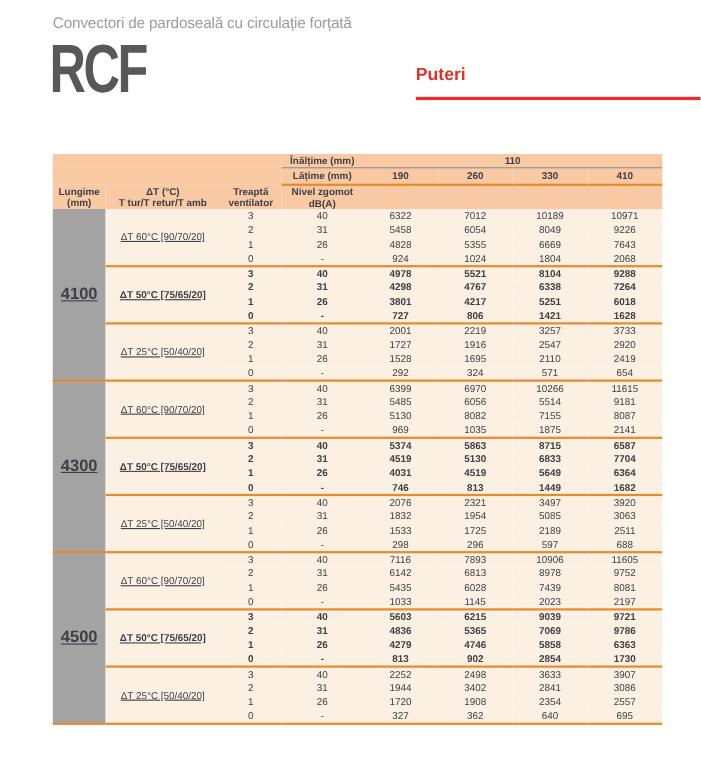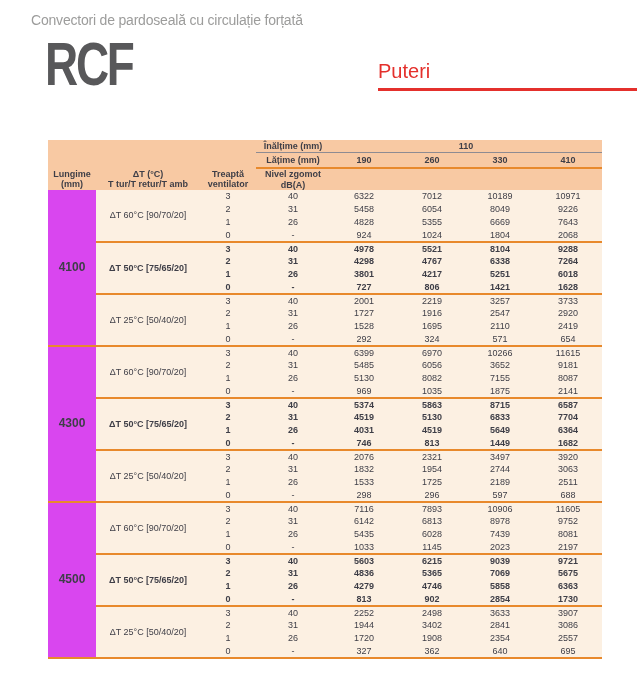--- a/index.html
+++ b/index.html
@@ -13,32 +13,32 @@
     --code-gray:#58585a;
   }
   html,body{margin:0;padding:0;}
   body{
     width:637px;height:700px;overflow:hidden;position:relative;
     background:#ffffff;
     font-family:"Liberation Sans", sans-serif;
     color:var(--text-dark);
   }
   .subtitle{
-    position:absolute;left:31px;top:12px;
+    position:absolute;left:48px;top:12px;
     font-size:14px;letter-spacing:-0.2px;color:var(--title-gray);
   }
   .product-code{
     position:absolute;left:45px;top:33px;
     font-size:62px;font-weight:bold;color:var(--code-gray);
     letter-spacing:-3px;line-height:1;
     transform:scaleX(0.74);transform-origin:left top;
   }
   .section-label{
     position:absolute;left:378px;top:60px;
-    font-size:20px;font-weight:normal;color:var(--accent-red);
+    font-size:16px;font-weight:bold;color:var(--accent-red);
   }
   .section-underline{
     position:absolute;left:378px;top:88px;width:259px;height:3px;
     background:var(--accent-red);
   }
   table.power-table{
     position:absolute;left:48px;top:140px;width:554px;
     border-collapse:collapse;table-layout:fixed;
     font-size:9px;color:var(--text-dark);
     border-bottom:2px solid var(--line-orange);
@@ -51,22 +51,22 @@
   .ph{background:var(--header-peach);font-weight:bold;}
   .row-h1{height:12px;}
   .row-h2{height:16px;padding-left:20px;}
   .row-h3{height:22px;}
   .lbl{text-align:left;padding-left:5px;}
   .bb-gray{border-bottom:1px solid var(--line-gray);}
   .bb-orange{border-bottom:2px solid var(--line-orange);}
   
   .power-table tbody tr{height:13px;}
   .power-table tbody td{background:var(--row-cream);}
-  .power-table td.lungime-cell{background:#d946ef;font-weight:bold;font-size:12px;}
-  .power-table td.dt-cell{font-size:9px;}
+  .power-table td.lungime-cell{background:#a3a3a3;font-weight:bold;font-size:15px;text-decoration:underline;}
+  .power-table td.dt-cell{font-size:9px;text-decoration:underline;}
   .power-table tr.sec-start > td{border-top:2px solid var(--line-orange);}
   .power-table tr.block-start > td{border-top:2px solid var(--line-orange);}
   .power-table tr.bold > td{font-weight:bold;}
   .power-table tbody tr:last-child td{border-bottom:2px solid var(--line-orange);}
 </style>
 </head>
 <body>
 
 <div class="subtitle">Convectori de pardoseală cu circulație forțată</div>
 <div class="product-code">RCF</div>
@@ -227,21 +227,21 @@
         <td>6399</td>
         <td>6970</td>
         <td>10266</td>
         <td>11615</td>
       </tr>
       <tr>
         <td>2</td>
         <td>31</td>
         <td>5485</td>
         <td>6056</td>
-        <td>3652</td>
+        <td>5514</td>
         <td>9181</td>
       </tr>
       <tr>
         <td>1</td>
         <td>26</td>
         <td>5130</td>
         <td>8082</td>
         <td>7155</td>
         <td>8087</td>
       </tr>
@@ -293,21 +293,21 @@
         <td>2076</td>
         <td>2321</td>
         <td>3497</td>
         <td>3920</td>
       </tr>
       <tr>
         <td>2</td>
         <td>31</td>
         <td>1832</td>
         <td>1954</td>
-        <td>2744</td>
+        <td>5085</td>
         <td>3063</td>
       </tr>
       <tr>
         <td>1</td>
         <td>26</td>
         <td>1533</td>
         <td>1725</td>
         <td>2189</td>
         <td>2511</td>
       </tr>
@@ -361,21 +361,21 @@
         <td>6215</td>
         <td>9039</td>
         <td>9721</td>
       </tr>
       <tr class="bold">
         <td>2</td>
         <td>31</td>
         <td>4836</td>
         <td>5365</td>
         <td>7069</td>
-        <td>5675</td>
+        <td>9786</td>
       </tr>
       <tr class="bold">
         <td>1</td>
         <td>26</td>
         <td>4279</td>
         <td>4746</td>
         <td>5858</td>
         <td>6363</td>
       </tr>
       <tr class="bold">

